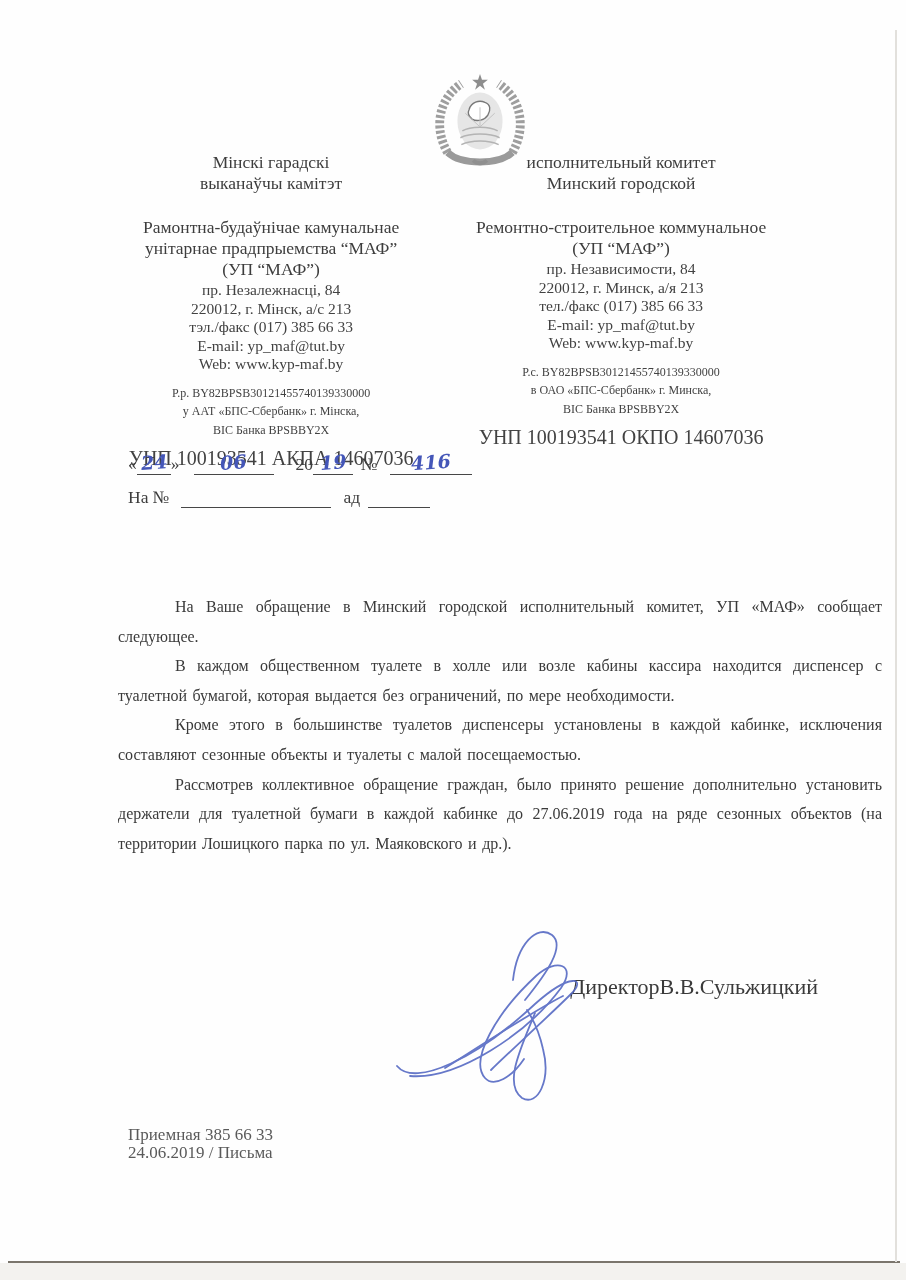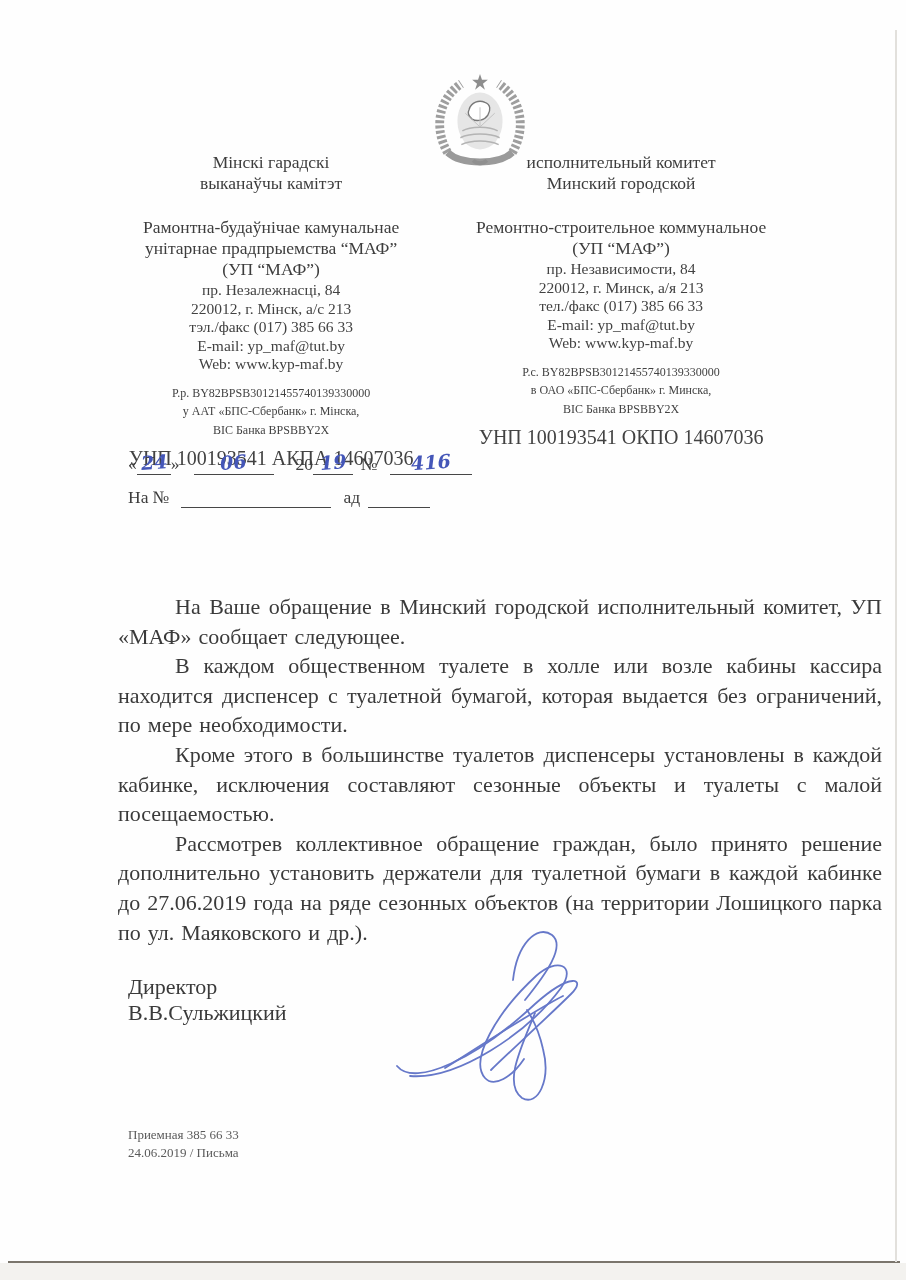--- a/index.html
+++ b/index.html
@@ -27,28 +27,28 @@
   .req-row + .req-row{margin-top:5px;text-align:right;}
   .blank{display:inline-block;border-bottom:1.6px solid #474747;text-align:center;height:24px;line-height:24px;}
   .hand{
     font-family:"DejaVu Serif",serif;font-style:italic;font-weight:bold;
     color:#4456b8;font-size:19px;transform:rotate(-4deg);display:inline-block;
   }
   .gap8{width:8px;}.gap12{width:12px;}.gap14{width:14px;}.gap22{width:22px;}
   
   .body-text{position:absolute;left:118px;top:592px;width:764px;}
   .body-text p{
-    margin:0;font-size:22px;line-height:29.6px;text-align:justify;
+    margin:0;font-size:16px;line-height:29.6px;text-align:justify;
     text-indent:57px;color:#3a3a3a;word-spacing:1.5px;
   }
   
-  .sig-row{position:absolute;left:128px;top:974px;width:690px;display:flex;justify-content:flex-end;font-size:22px;color:#3a3a3a;flex-direction:column;}
+  .sig-row{position:absolute;left:128px;top:974px;width:690px;display:flex;justify-content:flex-end;font-size:22px;color:#3a3a3a;}
   .sig-svg{position:absolute;left:385px;top:918px;width:225px;height:190px;}
   
-  .footer{position:absolute;left:128px;top:1126px;font-size:13px;line-height:18px;color:#5a5a5a;}
+  .footer{position:absolute;left:128px;top:1126px;font-size:17px;line-height:18px;color:#5a5a5a;}
   
   .scan-bottom-strip{position:absolute;left:0;top:1263px;width:906px;height:17px;background:#f3f2ef;}
   .scan-bottom-line{position:absolute;left:8px;top:1261px;width:892px;height:2px;background:#7a756c;}
   .scan-right-line{position:absolute;left:895px;top:30px;width:2px;height:1232px;background:#e2e0dc;}
 </style>
 </head>
 <body>
 
 <div class="page">
 

